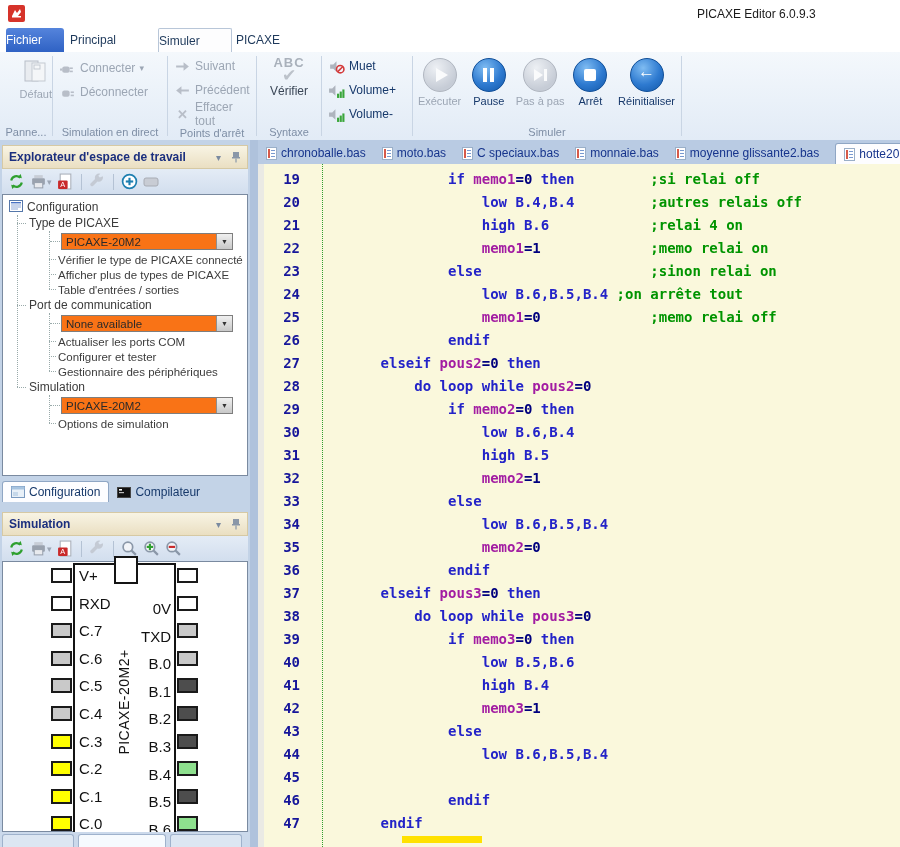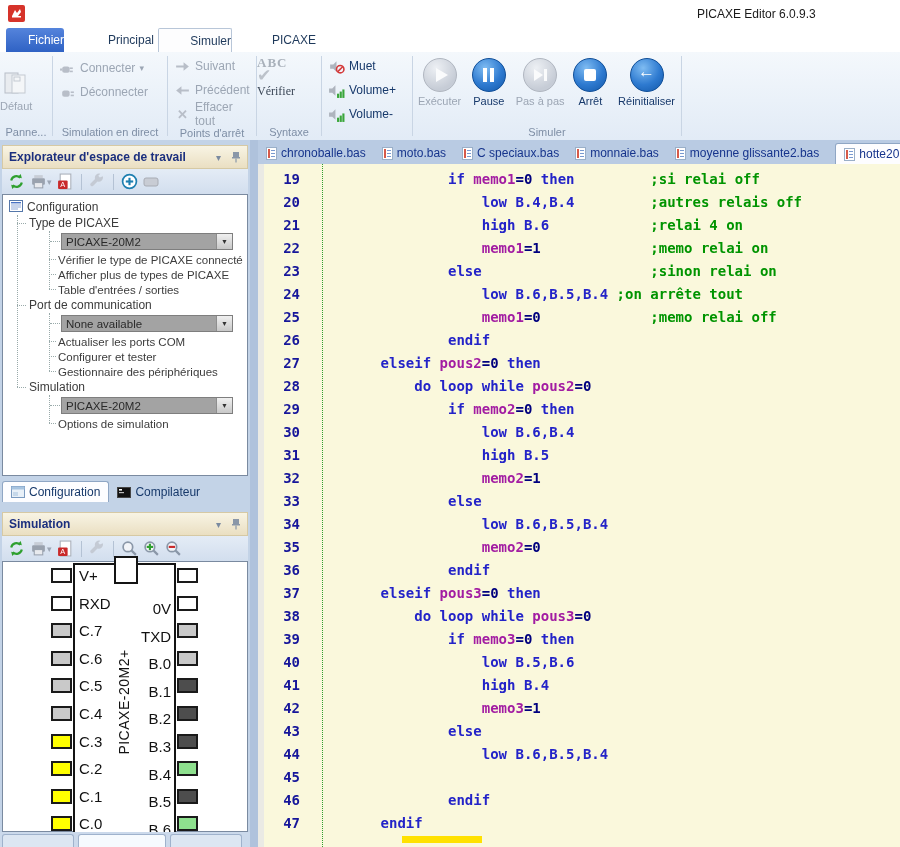--- a/index.html
+++ b/index.html
@@ -7,40 +7,40 @@
        font-family:"Liberation Sans",sans-serif;-webkit-font-smoothing:antialiased;}
 
   
   .titlebar{position:absolute;left:0;top:0;width:900px;height:28px;background:#fff;}
   .applogo{position:absolute;left:8px;top:5px;width:17px;height:17px;background:#D6332A;border-radius:2px;}
   .applogo svg{position:absolute;left:2px;top:2px;}
   .wintitle{position:absolute;left:697px;top:7px;font-size:12px;color:#1a1a1a;}
 
   
   .tabrow{position:absolute;left:0;top:28px;width:900px;height:24px;background:#fff;}
-  .rtab{position:absolute;top:0;height:24px;line-height:24px;text-align:right;font-size:12px;color:#1E395B;cursor:default;}
+  .rtab{position:absolute;top:0;height:24px;line-height:24px;text-align:left;font-size:12px;color:#1E395B;cursor:default;}
   .rtab.file{left:6px;width:58px;background:linear-gradient(#5584DC,#2F62C4);color:#fff;border-radius:3px 3px 0 0;}
   .rtab.principal{left:70px;width:84px;}
   .rtab.simuler{left:158px;width:72px;background:#FDFDFE;border:1px solid #B8C6D8;border-bottom:none;border-radius:2px 2px 0 0;height:23px;}
   .rtab.picaxe{left:236px;width:80px;}
 
   
   .ribbon{position:absolute;left:0;top:52px;width:900px;height:88px;
           background:linear-gradient(#F4F8FC,#EAF1F9 55%,#E2EBF6);border-bottom:1px solid #C2D0E2;
           display:flex;align-items:stretch;}
   .rgroup{display:flex;flex-direction:column;position:relative;}
   .rgroup .gcontent{flex:1;display:flex;}
   .rgroup .glabel{height:15px;line-height:14px;text-align:center;font-size:11px;color:#7E8EA5;}
   .gsep{width:1px;background:#C9D5E4;margin:4px 0 4px 0;}
   .dis{color:#9CA6B4;}
   .ena{color:#17396B;}
   .smallrow{display:flex;align-items:center;gap:4px;height:24px;font-size:12px;padding-left:6px;}
   .carat{font-size:9px;color:#9CA6B4;}
 
-  .bigbtn{display:flex;flex-direction:column;align-items:flex-start;justify-content:flex-start;width:100%;padding-top:4px;font-size:12px;font-family:Liberation Serif, serif;}
+  .bigbtn{display:flex;flex-direction:column;align-items:center;justify-content:flex-start;width:100%;padding-top:4px;font-size:12px;}
   .abc{font-size:13px;font-weight:bold;color:#A9B1BB;letter-spacing:1px;line-height:13px;}
   .abccheck{font-size:17px;color:#BCC2CA;line-height:17px;margin-top:-2px;}
 
   .roundcol{display:flex;flex-direction:column;align-items:center;padding-top:6px;font-size:11px;}
   .rbtn{width:32px;height:32px;border-radius:50%;position:relative;margin-bottom:3px;}
   .rbtn.blue{background:radial-gradient(circle at 38% 28%,#7FBCF2 0%,#2E7AD0 55%,#1257A8 100%);border:1px solid #0F4E98;}
   .rbtn.gray{background:radial-gradient(circle at 38% 28%,#EDF0F4 0%,#C6CCD6 70%);border:1px solid #B0B6C0;}
   .glyph-play{position:absolute;left:12px;top:9px;width:0;height:0;border-left:12px solid #fff;border-top:7px solid transparent;border-bottom:7px solid transparent;}
   .rbtn.gray .glyph-play{border-left-color:#FAFBFC;}
   .glyph-pause{position:absolute;left:10px;top:9px;display:flex;gap:3px;}
@@ -62,21 +62,21 @@
   .tsep{width:1px;height:16px;background:#B4C2D4;margin:0 2px;}
 
   .treebox{position:absolute;left:2px;top:54px;width:246px;height:282px;background:#fff;border:1px solid #7A8AA0;box-sizing:border-box;overflow:hidden;}
   .tree{position:relative;width:100%;height:100%;padding-top:4px;box-sizing:border-box;font-size:12px;color:#3C3C3C;}
   .trow{position:relative;display:flex;align-items:center;gap:4px;}
   .trow.root{height:16px;padding-left:6px;}
   .trow.branch{height:16px;padding-left:26px;}
   .trow.leaf{height:15px;padding-left:55px;font-size:11.5px;}
   .trow.branch::before{content:"";position:absolute;left:14px;top:8px;width:9px;border-top:1px dotted #9AA;}
   .trow.leaf::before{content:"";position:absolute;left:46px;top:7px;width:7px;border-top:1px dotted #9AA;}
-  .combo{position:relative;margin:2px 0 2px 58px;width:172px;height:17px;background:#a3a3a3;border:1px solid #7E7E7E;
+  .combo{position:relative;margin:2px 0 2px 58px;width:172px;height:17px;background:#f97316;border:1px solid #7E7E7E;
          display:flex;align-items:center;box-sizing:border-box;}
   .combo::before{content:"";position:absolute;left:-12px;top:7px;width:10px;border-top:1px dotted #9AA;}
   .combo .ctext{flex:1;font-size:11.5px;color:#2A2A2A;padding-left:4px;white-space:nowrap;overflow:hidden;}
   .combo .cbtn{width:15px;height:15px;background:linear-gradient(#F0F0F0,#C8C8C8);border-left:1px solid #8E8E8E;
                display:flex;align-items:center;justify-content:center;font-size:7px;color:#333;}
   .vguide{position:absolute;border-left:1px dotted #9AA;width:0;}
 
   .ptabs{position:absolute;left:2px;top:338px;width:246px;height:24px;display:flex;align-items:flex-end;}
   .ptab{display:flex;align-items:center;gap:4px;font-size:12px;color:#17396B;padding:3px 8px;}
   .ptab.active{background:#FDFDFF;border:1px solid #8FA6C4;border-bottom:none;border-radius:3px 3px 0 0;}
@@ -145,21 +145,21 @@
   <div class="tabrow">
     <div class="rtab file">Fichier</div>
     <div class="rtab principal">Principal</div>
     <div class="rtab simuler">Simuler</div>
     <div class="rtab picaxe">PICAXE</div>
   </div>
 
   <div class="ribbon">
 
     <div class="rgroup" style="width:52px">
-      <div class="gcontent" style="flex-direction:column;align-items:flex-start;padding-top:18px">
+      <div class="gcontent" style="flex-direction:column;align-items:flex-end;padding-top:6px">
         <div style="text-align:center">
           <svg width="26" height="26" viewBox="0 0 26 26">
             <rect x="2" y="3" width="13" height="20" fill="#E9ECF0" stroke="#B8BEC8"></rect>
             <rect x="9" y="5" width="13" height="18" fill="#F4F6F8" stroke="#C4CAD2"></rect>
             <rect x="11" y="7" width="6" height="4" fill="none" stroke="#C4CAD2"></rect>
           </svg>
           <div class="dis" style="font-size:11px">Défaut</div>
         </div>
       </div>
       <div class="glabel">Panne...</div>

